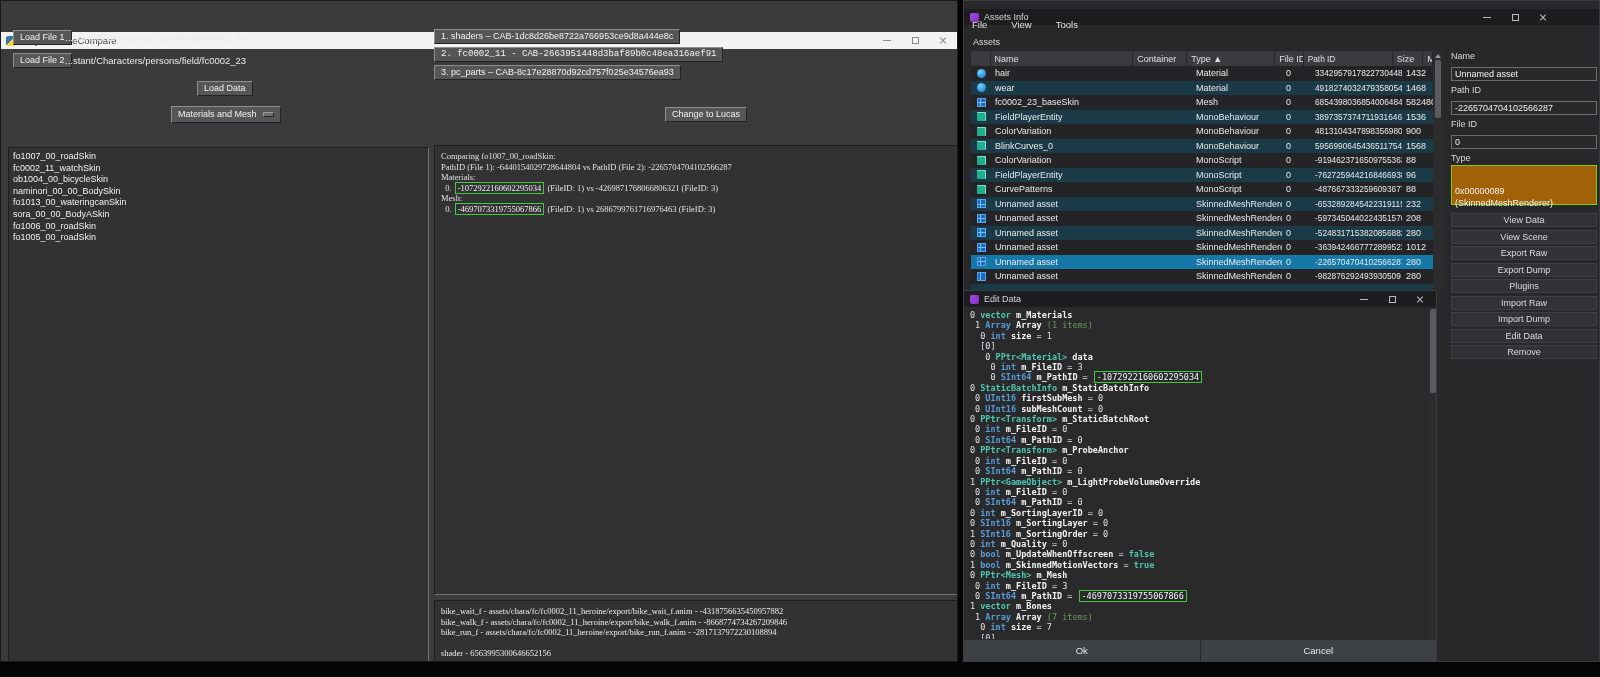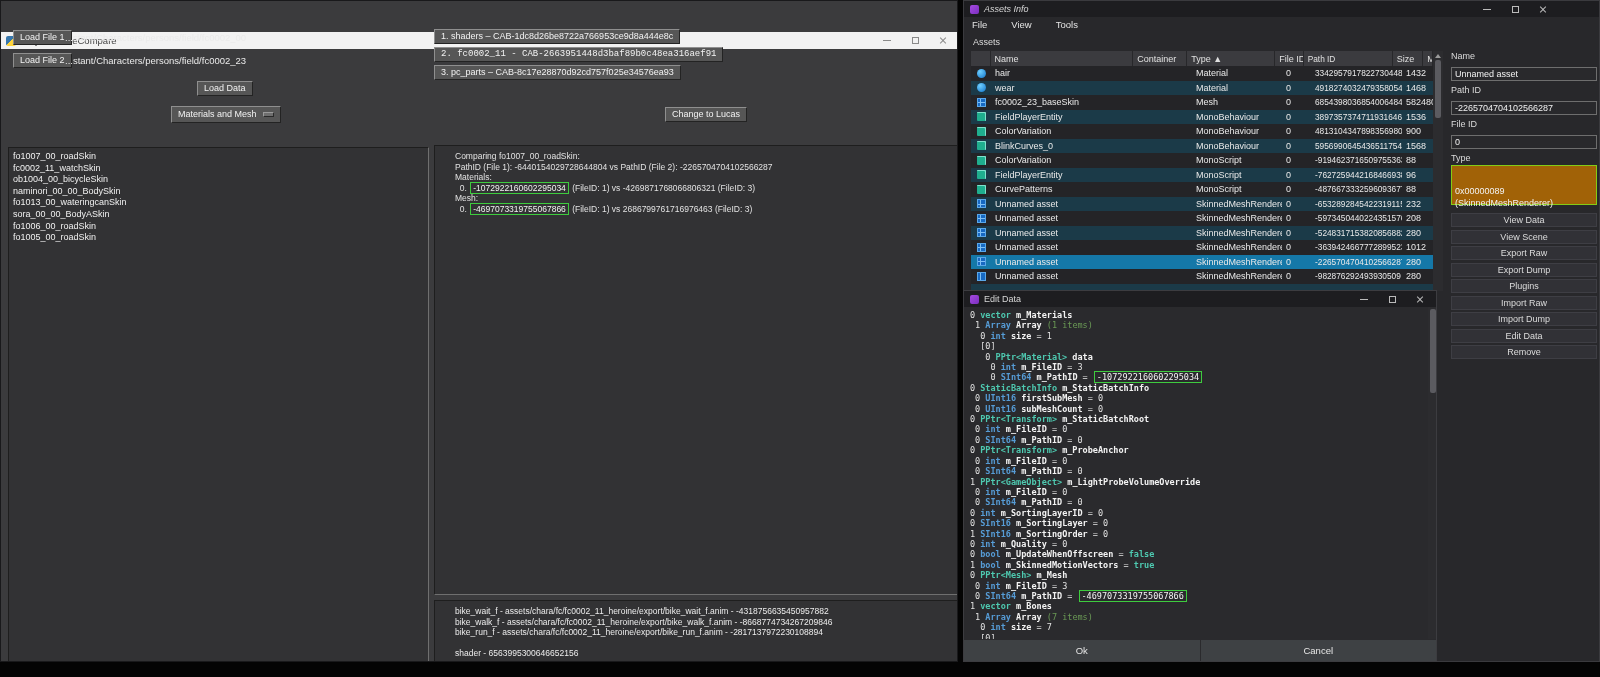--- a/index.html
+++ b/index.html
@@ -21,34 +21,34 @@
   .glyph-x i:first-child{transform:rotate(45deg);}
   .glyph-x i:last-child{transform:rotate(-45deg);}
   .dark-x i{background:#bbb;}
   .glyph-min.dk{background:#bbb;} .glyph-max.dk{border-color:#bbb;}
 
   .tkbtn{position:absolute;background:#565656;color:#f2f2f2;font-family:"Liberation Sans",sans-serif;font-size:9px;line-height:11px;border:1px solid;border-color:#8f8f8f #232323 #232323 #8f8f8f;padding:1px 6px;text-align:center;white-space:nowrap;cursor:default;}
   .pathtxt{position:absolute;font-size:9.5px;color:#eaeaea;white-space:nowrap;}
   .sunken{position:absolute;background:#323234;border:1px solid;border-color:#1e1e1e #6f6f6f #6f6f6f #1e1e1e;overflow:hidden;margin-top:7px;}
   #skin-list{left:7px;top:139px;width:421px;height:518px;padding:3px 0 0 4px;}
   #skin-list .li{font-size:9px;line-height:11.6px;color:#f0f0f0;white-space:nowrap;}
-  .monoarea{font-family:Liberation Sans, sans-serif;font-size:8.5px;line-height:10.6px;color:#ececec;padding:5px 20px;white-space:pre;}
+  .monoarea{font-family:Liberation Serif, serif;font-size:8.5px;line-height:10.6px;color:#ececec;padding:5px 6px;white-space:pre;}
   #cmp-area{left:433px;top:137px;width:524px;height:450px;}
   #anim-area{left:433px;top:592px;width:524px;height:65px;}
   .optmenu{display:flex;align-items:center;gap:6px;padding:2px 6px;}
   .opt-ind{width:11px;height:5px;background:#6e6e6e;border:1px solid;border-color:#9a9a9a #2a2a2a #2a2a2a #9a9a9a;}
 
   .sp-p{color:#e2e2e2;} .sp-b{color:#f3f3f3;font-weight:bold;}
   .sp-kb{color:#569cd6;font-weight:bold;} .sp-kg{color:#4ec9b0;font-weight:bold;}
   .sp-it{color:#6a9955;margin-top:8px;}
   .sp-box{color:#f3f3f3;border:1px solid #3ecc3e;padding:0 2px;margin:0 1px;}
 
   
   #aw{left:963px;top:0;width:637px;height:662px;background:#28282b;border:1px solid #3a3a3e;}
-  #aw-titlebar{position:absolute;left:0;top:0;width:100%;height:16px;background:#1d1d20;display:flex;align-items:center;padding-left:6px;font-style:italic;}
+  #aw-titlebar{position:absolute;left:0;top:8px;width:100%;height:16px;background:#1d1d20;display:flex;align-items:center;padding-left:6px;}
   .uabea-icon{width:9px;height:9px;border-radius:2px;background:linear-gradient(135deg,#a64ae2 0%,#7b2fbe 100%);margin-right:5px;}
   .dk-title{font-size:9px;color:#d6d6d6;}
   #aw-menubar{position:absolute;left:0;top:16px;width:100%;height:15px;display:flex;align-items:center;padding-left:8px;gap:24px;}
   #aw-menubar .menu{font-size:9.5px;color:#e3e3e3;cursor:default;}
   #assets-label{position:absolute;left:9px;top:36px;font-size:9px;color:#dcdcdc;}
 
   #atable{position:absolute;left:7px;top:50px;width:462px;}
   .ahead{display:flex;height:15px;background:#3b3b3f;}
   .ahead .hc{font-size:9px;color:#e0e0e0;display:flex;align-items:center;padding-left:4px;border-right:1px solid #27272a;overflow:hidden;white-space:nowrap;cursor:default;}
   .arow{display:flex;height:14.5px;align-items:center;background:#242427;cursor:default;}

